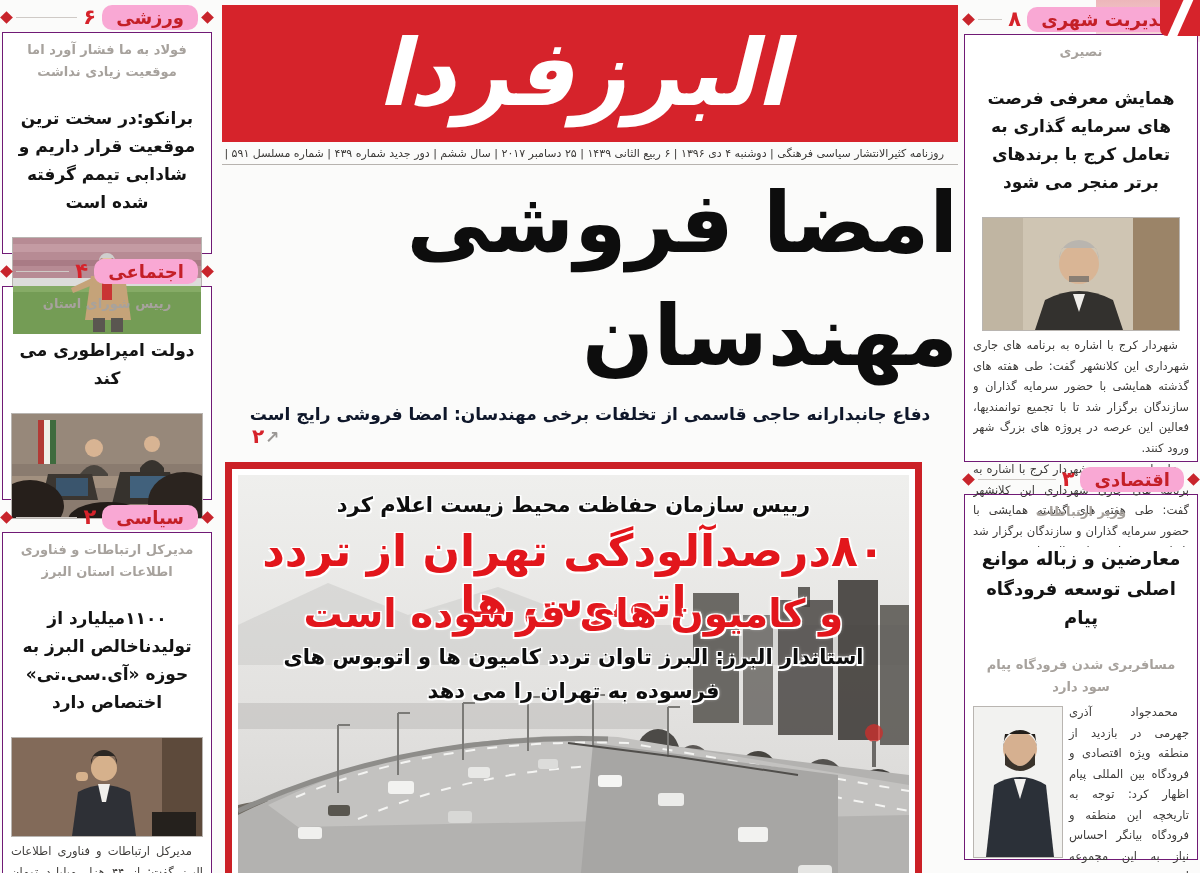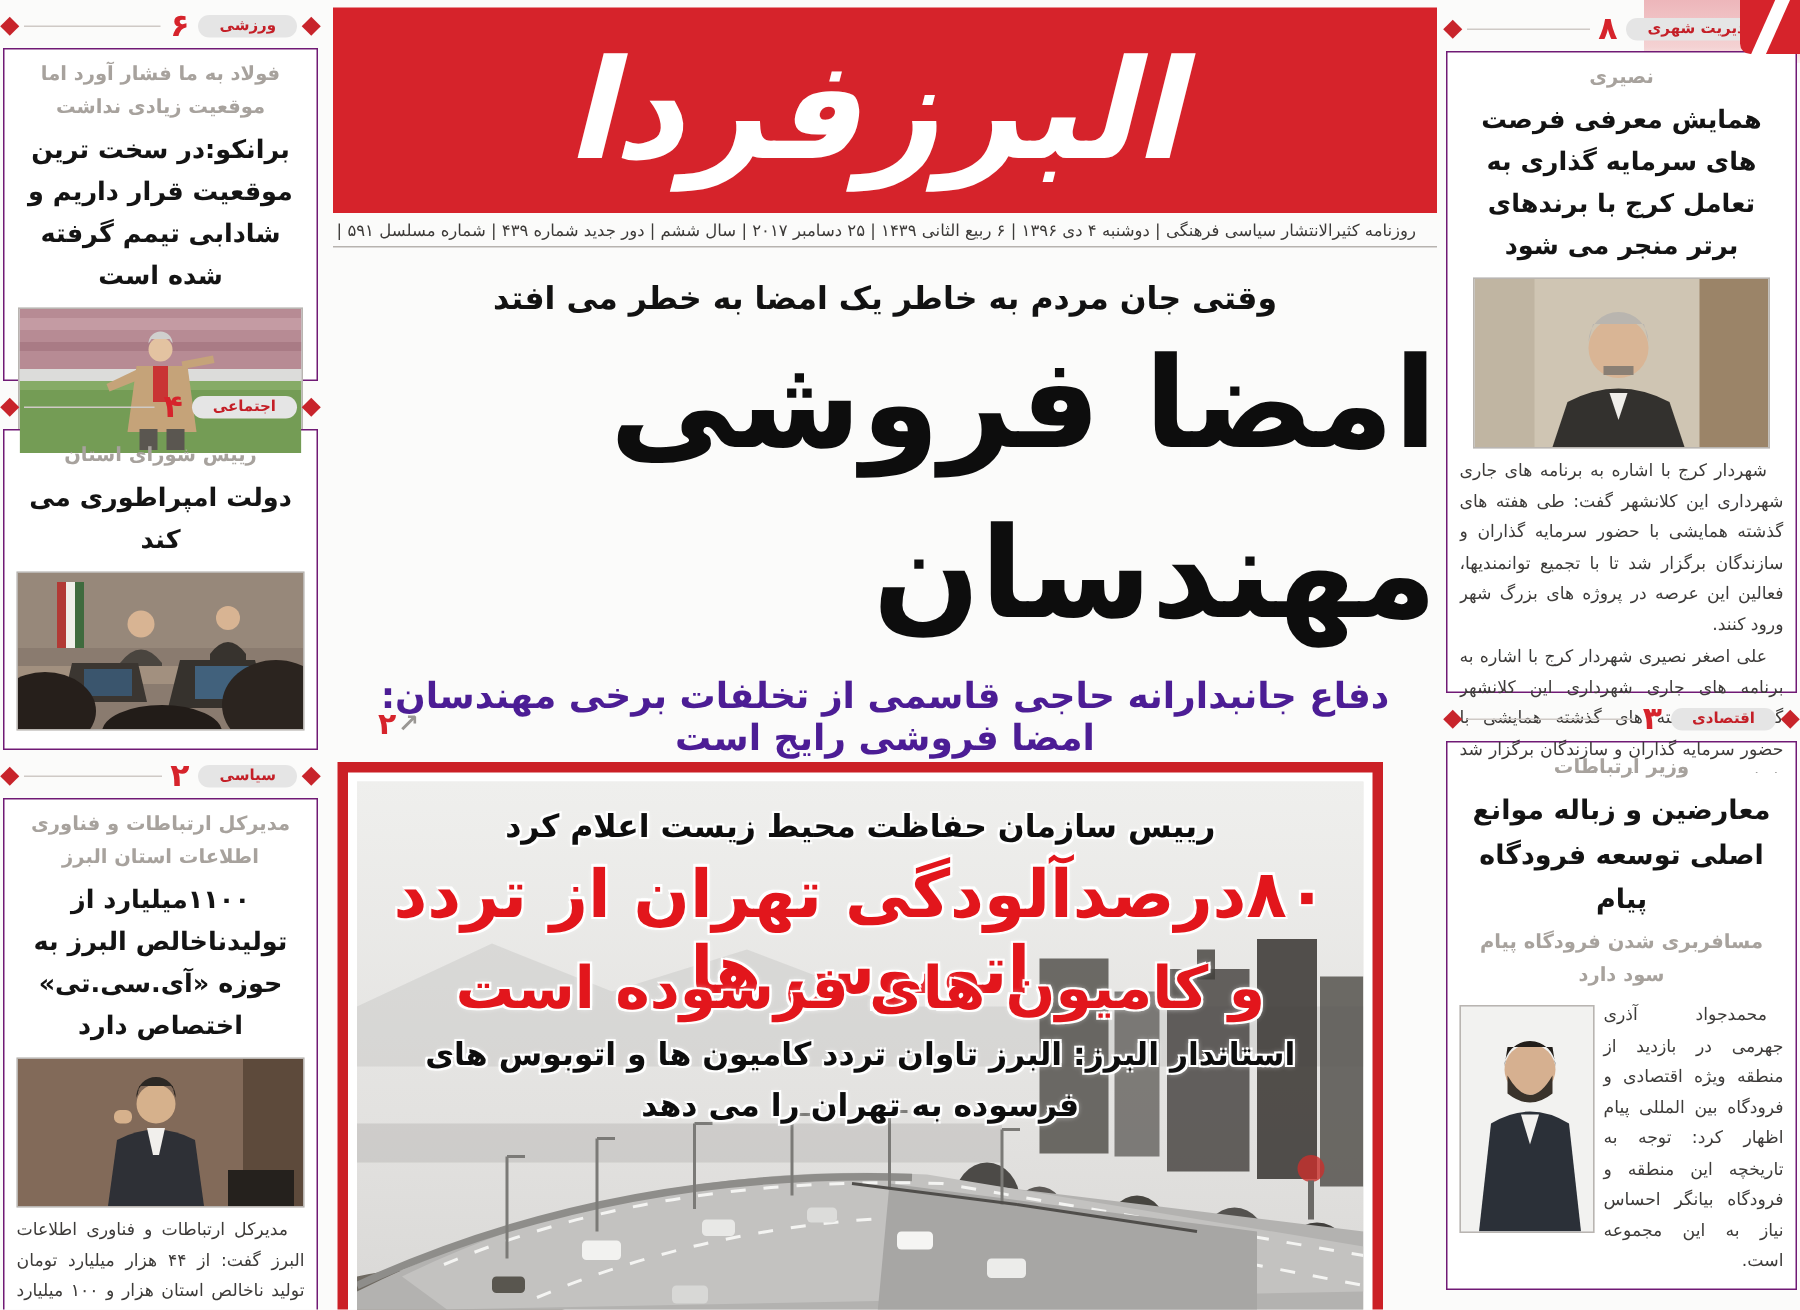--- a/index.html
+++ b/index.html
@@ -7,38 +7,38 @@
   .col{position:absolute;top:0;z-index:1;}
   .col-left{left:2px;width:210px;}
   .col-center{left:222px;width:736px;}
   .col-right{left:964px;width:234px;}
 
   
   .sec-head{display:flex;align-items:center;direction:ltr;gap:5px;height:22px;margin:6px 0 4px;}
   .sec-line{flex:1;height:1px;background:#cfcac6;}
   .diamond{width:9px;height:9px;background:#c8242b;transform:rotate(45deg);flex:0 0 auto;}
   .sec-num{color:#d6232b;font-weight:bold;font-size:21px;line-height:1;padding:0 1px;direction:rtl;}
-  .sec-pill{background:#e5e5e5;border-radius:10px;padding:2px 14px;color:#c41f27;font-weight:bold;font-size:10px;direction:rtl;white-space:nowrap;}
+  .sec-pill{background:#f9a8d4;border-radius:10px;padding:2px 14px;color:#c41f27;font-weight:bold;font-size:18px;direction:rtl;white-space:nowrap;}
 
   .abox{border:1px solid #701a75;background:#fff;padding:6px 8px;margin-bottom:4px;box-sizing:border-box;}
   .kicker{color:#a7a29d;font-size:13px;font-weight:bold;text-align:center;line-height:1.7;}
-  .head-black{color:#141414;font-size:17px;font-weight:bold;text-align:center;line-height:1.65;margin:3px 0;}
+  .head-black{color:#141414;font-size:17px;font-weight:bold;text-align:center;line-height:1.65;margin:21px 0;}
   .photo-frame{border:1px solid #b9b5b1;margin:7px auto 4px;display:block;overflow:hidden;background:#ddd;}
   .body-text{font-size:11.5px;color:#3e3c3a;text-align:justify;line-height:1.78;}
   .body-text p{margin:0 0 1px;text-indent:11px;}
 
   
   .masthead{height:137px;background:#d6232b;margin-top:5px;display:flex;align-items:center;justify-content:center;overflow:hidden;}
   .logo-text{color:#fff;font-size:92px;font-weight:bold;transform:skewX(-14deg);line-height:1;white-space:nowrap;letter-spacing:2px;}
   .info-strip{border-bottom:1px solid #b7b3af;padding:5px 14px 4px 0;text-align:right;font-size:11px;color:#3c3a38;white-space:nowrap;overflow:hidden;}
 
   .lead-kicker{margin-top:22px;text-align:center;font-size:21px;font-weight:bold;color:#121212;}
   .lead-headline{text-align:right;font-size:84px;font-weight:bold;color:#0d0d0d;line-height:1.35;margin:2px 0 0;letter-spacing:-2px;}
   .lead-sub-row{position:relative;margin-top:10px;height:42px;}
-  .lead-sub{text-align:center;font-size:24px;font-weight:bold;color:#4c1d95;}
+  .lead-sub{text-align:center;font-size:17px;font-weight:bold;color:#0f172a;}
   .page-ref{position:absolute;left:30px;top:22px;display:flex;direction:ltr;align-items:flex-end;gap:1px;}
   .page-ref .num{color:#d6232b;font-weight:bold;font-size:20px;line-height:1;}
   .page-ref .arr{color:#9a9794;font-size:17px;font-weight:bold;line-height:1;}
 
   
   .feature-box{margin:16px 36px 0 2px;width:697px;height:456px;box-sizing:border-box;border:7px solid #cb2026;background:#fff;padding:6px;position:relative;}
   .feature-inner{position:relative;width:671px;height:430px;overflow:hidden;background:#e9e9e7;}
   .feature-inner svg{position:absolute;inset:0;}
   .ov{position:absolute;width:100%;text-align:center;font-weight:bold;}
   .outline-w{text-shadow:-1.5px -1.5px 0 #fff,1.5px -1.5px 0 #fff,-1.5px 1.5px 0 #fff,1.5px 1.5px 0 #fff,0 0 4px #fff;}
@@ -165,21 +165,20 @@
 </div>
 
 <div class="col col-center">
 
   <div class="masthead">
     <div class="logo-text">البرزفردا</div>
   </div>
 
   <div class="info-strip">روزنامه کثیرالانتشار سیاسی فرهنگی | دوشنبه ۴ دی ۱۳۹۶ | ۶ ربیع الثانی ۱۴۳۹ | ۲۵ دسامبر ۲۰۱۷ | سال ششم | دور جدید شماره ۴۳۹ | شماره مسلسل ۵۹۱ | ۱۰۰۰ تومان</div>
 
-  <div class="lead-kicker">وقتی جان مردم به خاطر یک امضا به خطر می افتد</div>
   <div class="lead-headline">امضا فروشی مهندسان</div>
 
   <div class="lead-sub-row">
     <div class="lead-sub">دفاع جانبدارانه حاجی قاسمی از تخلفات برخی مهندسان: امضا فروشی رایج است</div>
     <div class="page-ref">
       <span class="num">۲</span>
       <span class="arr">↗</span>
     </div>
   </div>
 

